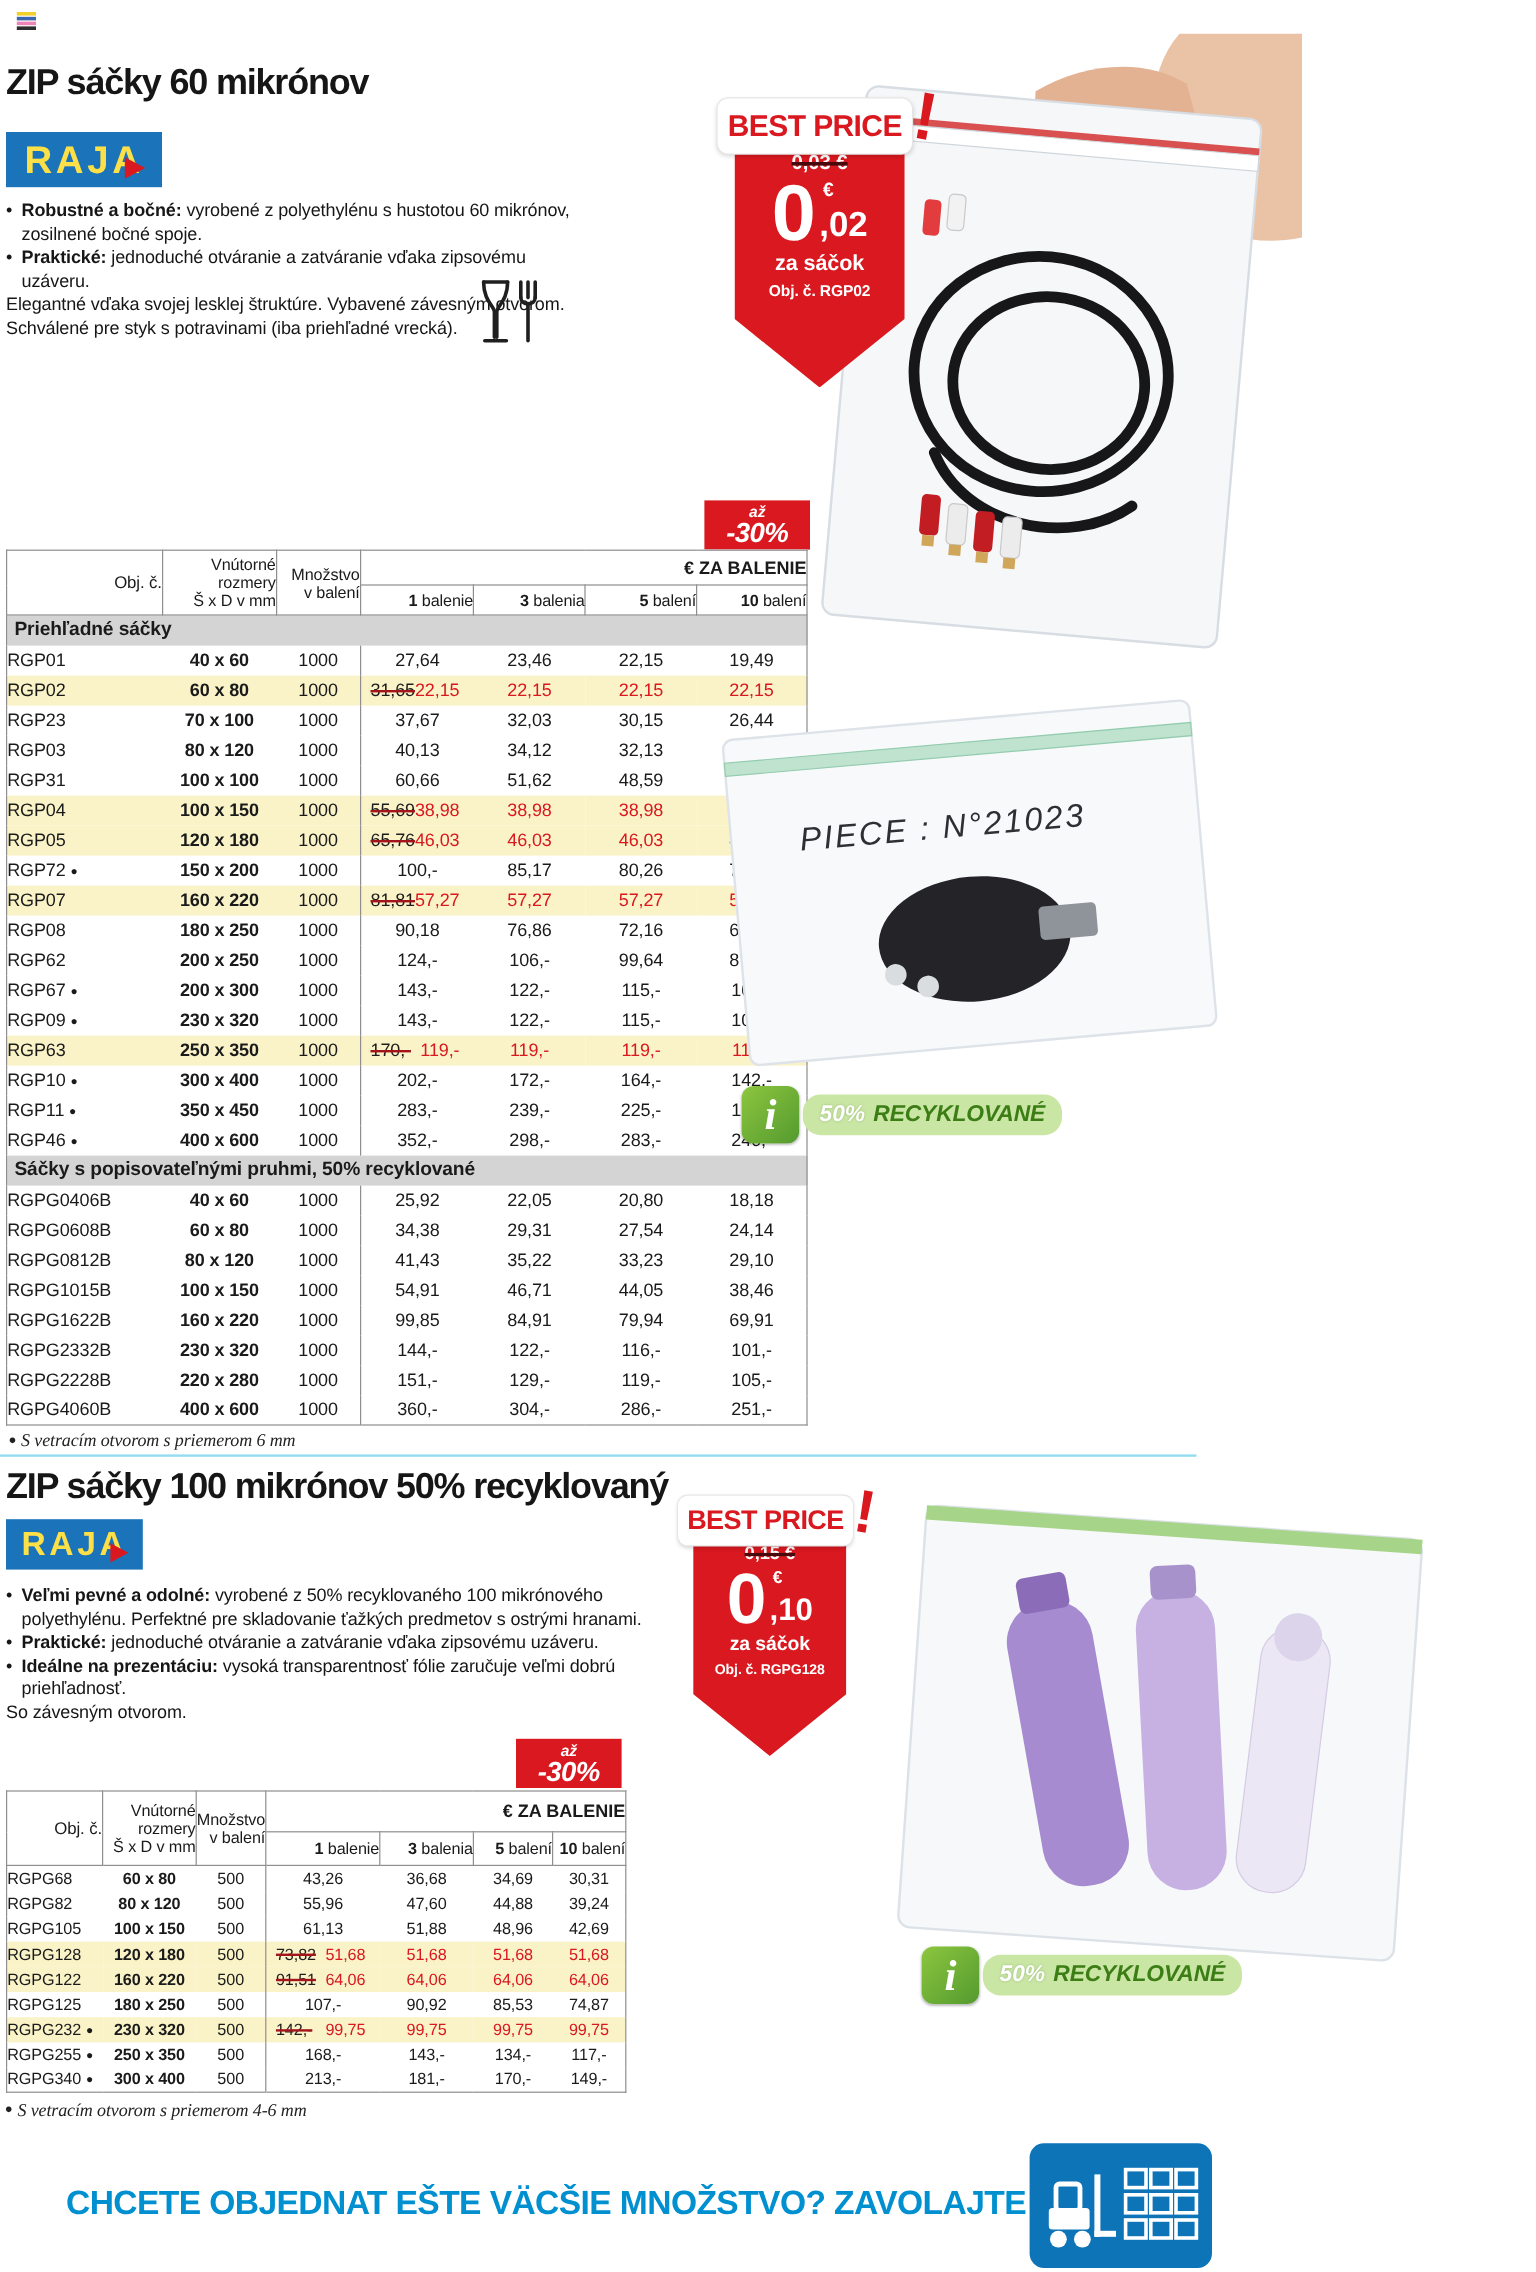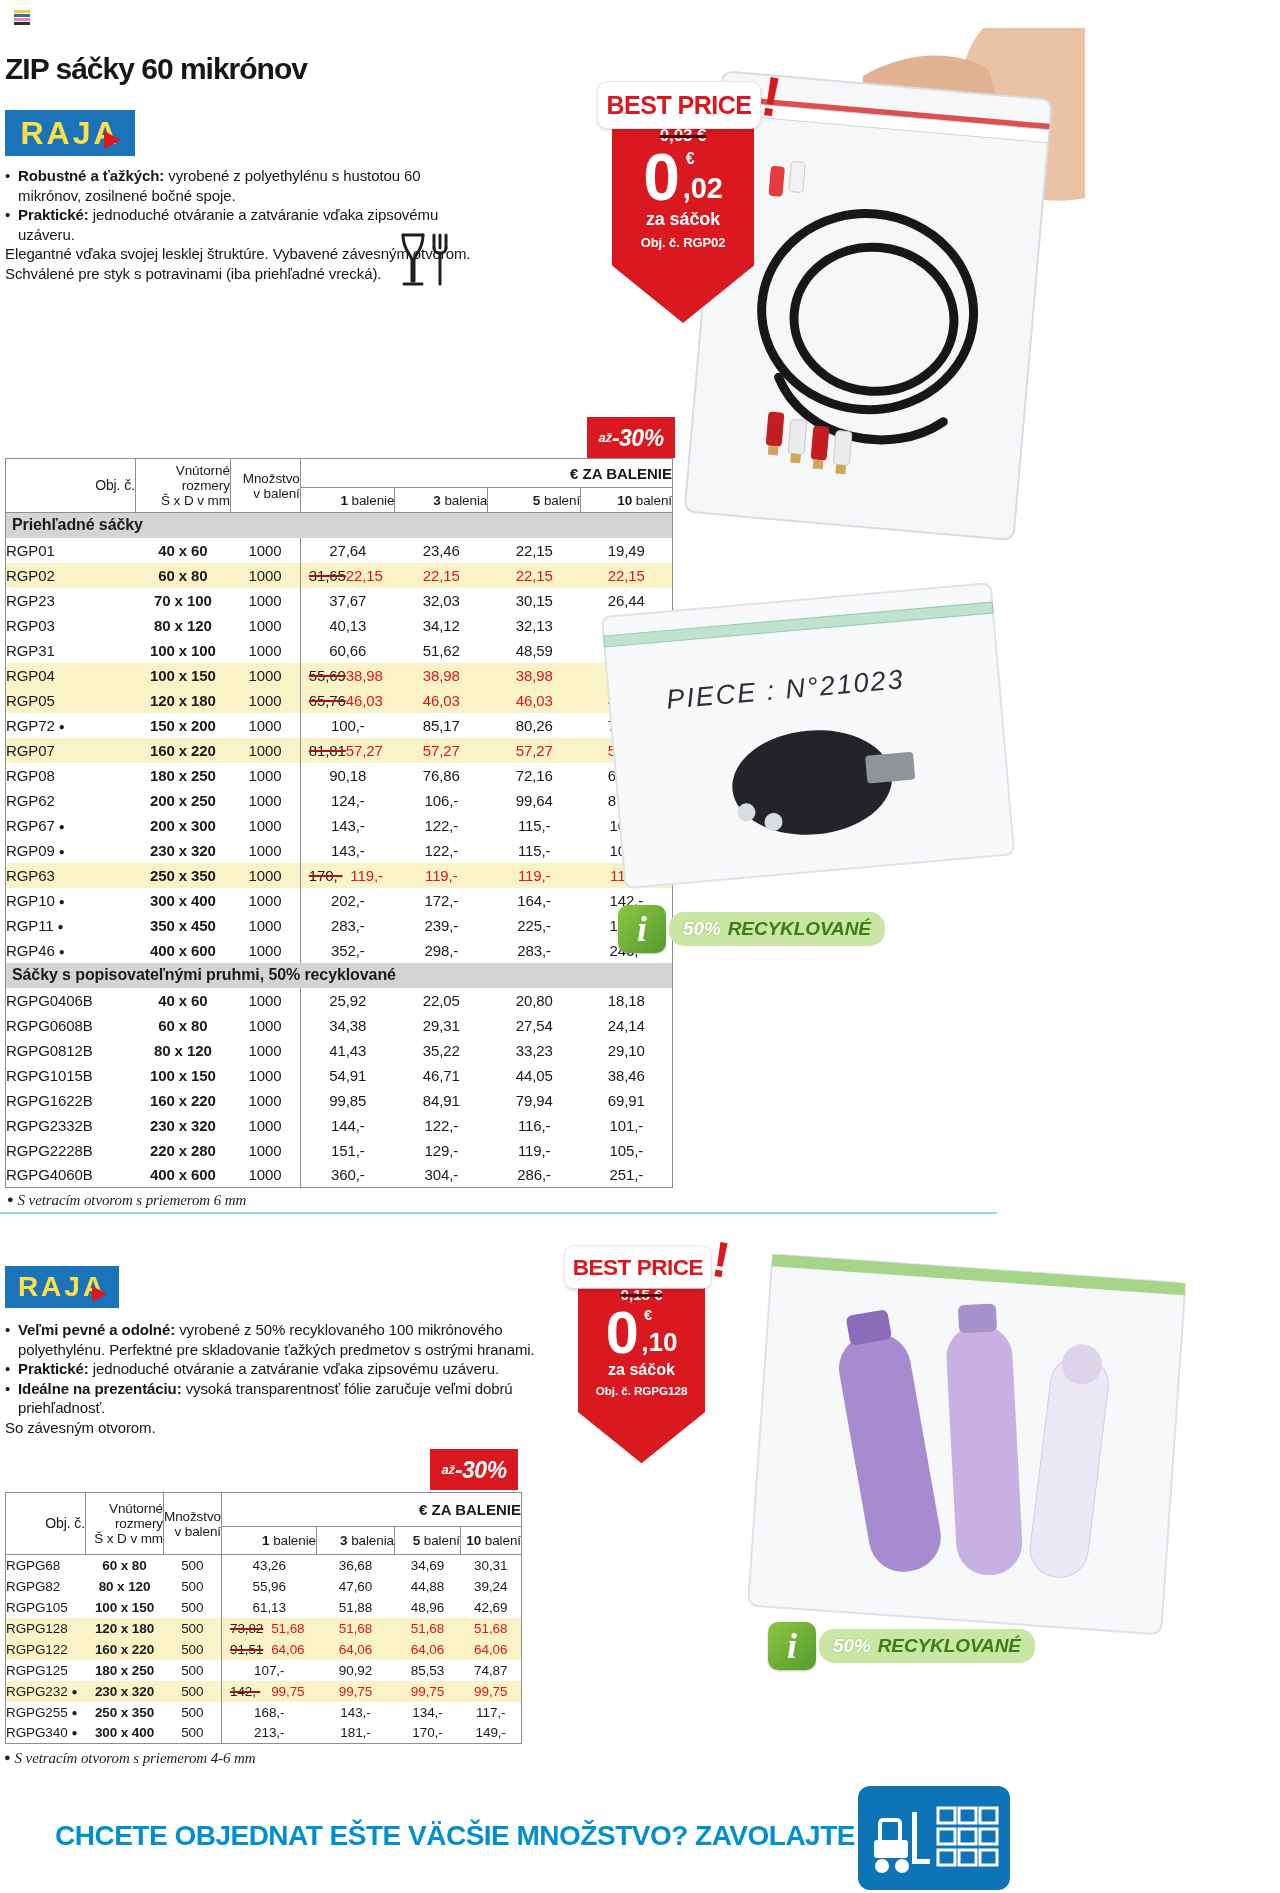--- a/index.html
+++ b/index.html
@@ -48,21 +48,21 @@
   .bp-whole{font-size:66px;font-weight:bold;line-height:.88}
   .bp-side{display:flex;flex-direction:column;align-items:flex-start;margin-left:3px}
   .bp-cur{font-size:16px;font-weight:bold;margin:3px 0 7px 3px}
   .bp-cents{font-size:29px;font-weight:bold}
   .bp-unit{font-size:18px;font-weight:bold;margin-top:3px}
   .bp-ref{font-size:13px;font-weight:bold;margin-top:5px}
   .bp2{transform:scale(.9);transform-origin:top left}
 
   
   .disc{position:absolute;width:88px;height:41px;background:var(--red);color:#fff;
-    display:flex;flex-direction:row;align-items:center;justify-content:center;font-style:italic}
+    display:flex;flex-direction:column;align-items:center;justify-content:center;font-style:italic}
   .disc-az{font-size:13px;font-weight:bold;line-height:12px}
   .disc-val{font-size:23px;font-weight:bold;line-height:22px;letter-spacing:-0.5px}
 
   
   .tbl{position:absolute}
   .ptable{border-collapse:collapse;table-layout:fixed;background:#fff;border:1.5px solid var(--gray-border)}
   .ptable th{font-weight:normal;border:1px solid var(--gray-border);text-align:right;vertical-align:middle;
     white-space:pre-line;line-height:15px;font-size:13.5px;padding:0}
   .ptable .th-obj{text-align:right;padding-left:6px;font-size:14px}
   .ptable .th-group{font-weight:bold;font-size:15px;letter-spacing:0}
@@ -125,21 +125,21 @@
   </div>
 
   <h1 class="title" style="left:5px;top:52px">ZIP sáčky 60 mikrónov</h1>
 
   <div class="raja" style="left:5px;top:110px;width:130px;height:46px;font-size:32px">
     <span class="rtxt">RAJA</span>
     <span class="flag"></span>
   </div>
 
   <div class="bullets" id="bullets-0" style="left:5px;top:166px;width:472px">
-      <div class="b-line"><span class="bdot">•</span><b>Robustné a ťažkých: </b><span>vyrobené z polyethylénu s hustotou 60 mikrónov, zosilnené bočné spoje.</span></div>
+      <div class="b-line"><span class="bdot">•</span><b>Robustné a bočné: </b><span>vyrobené z polyethylénu s hustotou 60 mikrónov, zosilnené bočné spoje.</span></div>
       <div class="b-line"><span class="bdot">•</span><b>Praktické: </b><span>jednoduché otváranie a zatváranie vďaka zipsovému uzáveru.</span></div>
       <div class="b-line nob"><span>Elegantné vďaka svojej lesklej štruktúre. Vybavené závesným otvorom.</span></div>
       <div class="b-line nob"><span>Schválené pre styk s potravinami (iba priehľadné vrecká).</span></div>
     </div>
 
   <svg class="foodsafe" style="left:392px;top:230px" width="62" height="62" viewBox="0 0 62 62">
     <g stroke="#1f1f1f" stroke-width="3" fill="none" stroke-linecap="round">
       <line x1="11" y1="5" x2="31" y2="5"></line>
       <path d="M11,5 C11,21 20,25 20,30 L20,51"></path>
       <path d="M31,5 C31,21 22,25 22,30 L22,51"></path>
@@ -509,20 +509,21 @@
       <span class="recy-lbl">RECYKLOVANÉ</span>
     </div>
   </div>
 
   <div class="footnote" style="left:7px;top:1192px">
     <span class="fn-dot">●</span><i>S vetracím otvorom s priemerom 6 mm</i>
   </div>
 
   <div class="divider"></div>
 
+  <h1 class="title" style="left:5px;top:1222px">ZIP sáčky 100 mikrónov 50% recyklovaný</h1>
 
   <div class="raja" style="left:5px;top:1266px;width:114px;height:42px;font-size:28px">
     <span class="rtxt">RAJA</span>
     <span class="flag" style="border-left-width:15px;border-top-width:8px;border-bottom-width:8px;right:12px;bottom:6px"></span>
   </div>
 
   <div class="bullets" id="bullets-1" style="left:5px;top:1320px;width:556px">
       <div class="b-line"><span class="bdot">•</span><b>Veľmi pevné a odolné: </b><span>vyrobené z 50% recyklovaného 100 mikrónového polyethylénu. Perfektné pre skladovanie ťažkých predmetov s ostrými hranami.</span></div>
       <div class="b-line"><span class="bdot">•</span><b>Praktické: </b><span>jednoduché otváranie a zatváranie vďaka zipsovému uzáveru.</span></div>
       <div class="b-line"><span class="bdot">•</span><b>Ideálne na prezentáciu: </b><span>vysoká transparentnosť fólie zaručuje veľmi dobrú priehľadnosť.</span></div>

